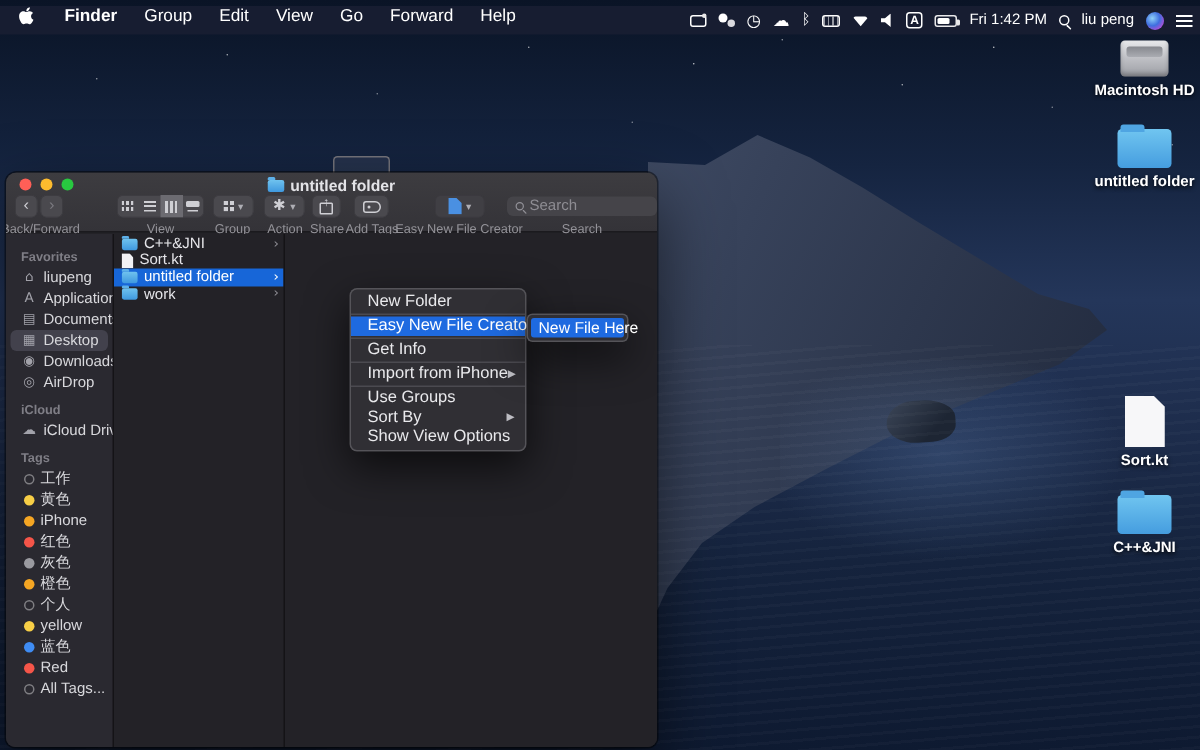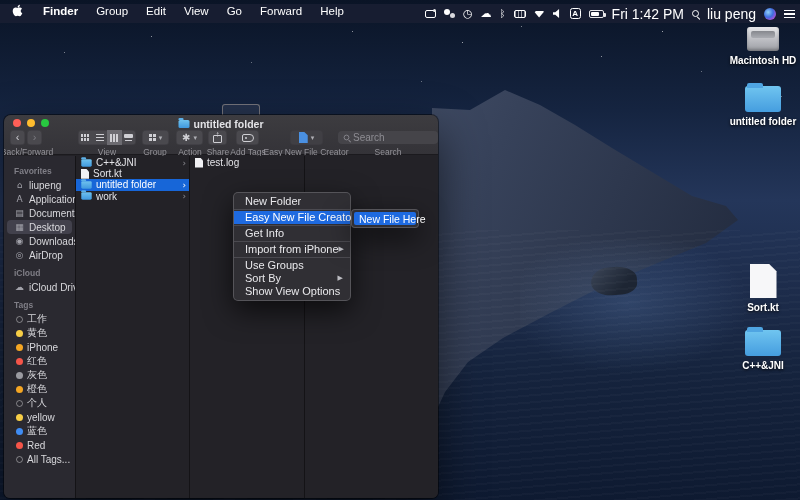--- a/index.html
+++ b/index.html
@@ -43,21 +43,21 @@
   .ic-wifi { width:11px; height:8px; background:#fff; clip-path:polygon(50% 100%,0 18%,100% 18%); border-radius:50% 50% 0 0; }
   .ic-vol { width:9px; height:9px; background:#fff; clip-path:polygon(0 35%,30% 35%,72% 0,72% 100%,30% 65%,0 65%); }
   .ic-input { width:11px; height:11px; border:1px solid #fff; border-radius:2.5px; font-size:8px; font-weight:bold; display:flex; align-items:center; justify-content:center; }
   .ic-batt { width:15px; height:8px; border:1px solid rgba(255,255,255,.9); border-radius:2px; position:relative; padding:1px; }
   .ic-batt::before { content:""; display:block; width:8px; height:100%; background:#fff; border-radius:1px; }
   .ic-batt::after { content:""; position:absolute; right:-3px; top:2px; width:2px; height:4px; background:rgba(255,255,255,.9); border-radius:0 1px 1px 0; }
   .mag { width:7px; height:7px; border:1.3px solid currentColor; border-radius:50%; position:relative; }
   .mag::after { content:""; position:absolute; width:1.4px; height:4px; background:currentColor; left:5.5px; top:5px; transform:rotate(-45deg); border-radius:1px; }
   .ic-siri { width:12px; height:12px; border-radius:50%; background:radial-gradient(circle at 35% 35%, #8fd0f7, #3f6fe0 45%, #b14fd8 78%, #28388c); }
   .ic-list { width:11px; height:8px; background:repeating-linear-gradient(180deg,#fff 0 1.4px,transparent 1.4px 3.3px); }
-  .mb-text { font-size:14px; white-space:nowrap; }
+  .mb-text { font-size:10px; white-space:nowrap; }
 
   
   .dicon { position:absolute; left:723px; width:80px; text-align:center; z-index:5; }
   .dicon .dlabel { margin-top:4px; font-size:10px; font-weight:600; color:#fff; text-shadow:0 1px 3px rgba(0,0,0,.9); }
   .ddrive { width:32px; height:24px; margin:0 auto; border-radius:3px; background:linear-gradient(180deg,#e8e9eb 0%,#c2c3c8 45%,#9c9ea4 100%); position:relative; box-shadow:inset 0 -2px 3px rgba(0,0,0,.25); }
   .ddrive::before { content:""; position:absolute; left:4px; top:4px; right:4px; height:7px; border-radius:2px; background:linear-gradient(180deg,#86888e,#aaacb2); }
   .dfolder { width:36px; height:26px; margin:0 auto; border-radius:3px; background:linear-gradient(180deg,#70c5f0,#459ddf); position:relative; }
   .dfolder::before { content:""; position:absolute; left:2px; top:-3px; width:16px; height:5px; border-radius:2px 2px 0 0; background:#4fa5e2; }
   .dfile { width:27px; height:34px; margin:0 auto; background:#f7f7f9; clip-path:polygon(0 0,73% 0,100% 21%,100% 100%,0 100%); position:relative; }
   .dfile::after { content:""; position:absolute; right:0; top:0; width:8px; height:8px; background:linear-gradient(225deg,#bfc0c6 0 50%,transparent 50% 100%); }
@@ -382,26 +382,20 @@
           <span class="mfold"></span>
           <span class="flabel">untitled folder</span>
           <span class="fchev">›</span>
         </div>
       <div class="frow">
           <span class="mfold"></span>
           <span class="flabel">work</span>
           <span class="fchev">›</span>
         </div>
     </div>
-    <div class="col col2">
-      <div class="frow">
-          <span class="mfile"></span>
-          <span class="flabel">test.log</span>
-        </div>
-    </div>
     <div class="col col3"></div>
   </div>
 </div>
 
 <div class="cmenu">
   <div class="citem">
       <span>New Folder</span>
     </div>
   <div class="csep"></div>
   <div class="citem hl">

